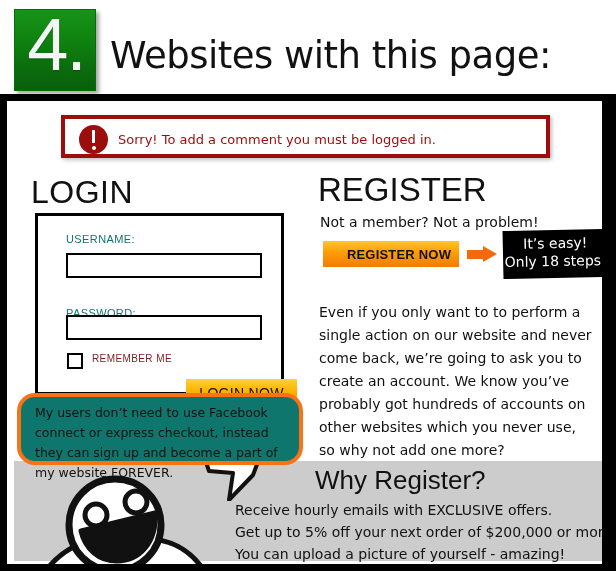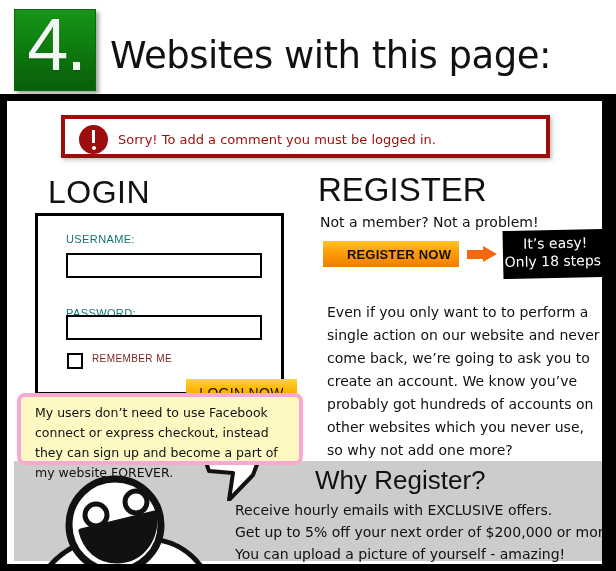--- a/index.html
+++ b/index.html
@@ -65,21 +65,21 @@
     border-radius:50%;background:#fff;
   }
   .alert-text{
     position:absolute;left:53px;top:6px;
     color:#9c0d0d;font-size:13px;line-height:29px;
     font-family:"DejaVu Sans", sans-serif;white-space:nowrap;
   }
 
   
   .login-head{
-    position:absolute;left:41px;top:73px;
+    position:absolute;left:24px;top:73px;
     font-size:32px;color:#111;letter-spacing:0.5px;
     font-family:"Liberation Sans", sans-serif;font-weight:400;
   }
   .login-box{
     position:absolute;left:28px;top:112px;width:249px;height:182px;
     border:3px solid #000;background:#fff;box-sizing:border-box;
   }
   .fld-label{
     position:absolute;color:#0f766e;font-size:11px;letter-spacing:.4px;
     font-family:"Liberation Sans", sans-serif;white-space:nowrap;
@@ -142,42 +142,41 @@
     position:absolute;left:0;width:105px;text-align:center;color:#fff;
     font-size:14px;font-family:"DejaVu Sans", sans-serif;white-space:nowrap;
   }
   .black-box .l1{top:5px;}
   .black-box .l2{top:23px;}
 
   .reg-para{
     position:absolute;left:312px;top:200px;width:276px;
     font-size:14px;line-height:23px;color:#111;
     font-family:"DejaVu Sans", sans-serif;
-    margin-left:8px;
   }
 
   
   .grey{
     position:absolute;left:7px;top:360px;width:588px;height:100px;
     background:#cccccc;
   }
   .why-head{
     position:absolute;left:308px;top:364px;font-size:26px;color:#111;
     font-family:"Liberation Sans", sans-serif;font-weight:400;white-space:nowrap;
   }
   .why-list{
     position:absolute;left:228px;top:398px;width:370px;
     font-size:14px;line-height:22px;color:#111;
     font-family:"DejaVu Sans", sans-serif;white-space:nowrap;
   }
 
   
   .bubble{
     position:absolute;left:10px;top:292px;width:286px;height:72px;
-    border:4px solid #f9a8d4;border-radius:8px;background:#fef9c3;
+    border:4px solid #f97316;border-radius:18px;background:#0f766e;
     box-sizing:border-box;
   }
   .bubble-text{
     position:absolute;left:14px;top:6px;width:258px;
     font-size:12.5px;line-height:20px;color:#111;
     font-family:"DejaVu Sans", sans-serif;
   }
   .bubble-tail{
     position:absolute;left:196px;top:358px;width:60px;height:42px;
   }

